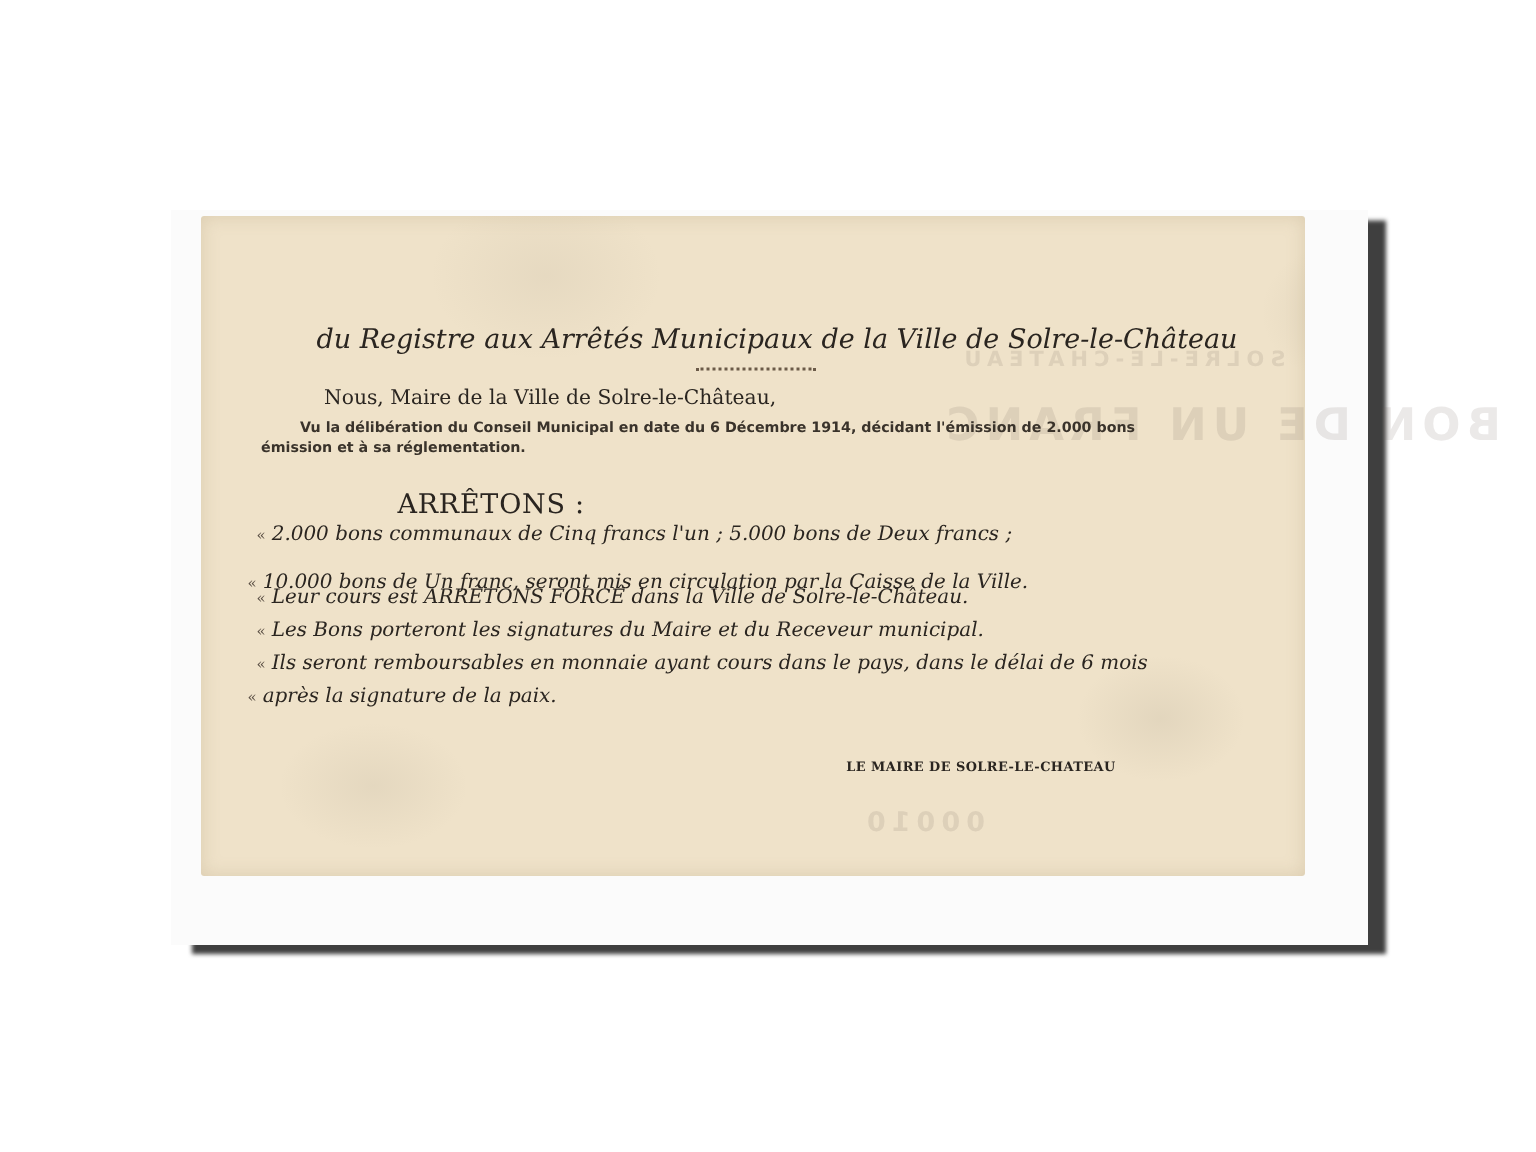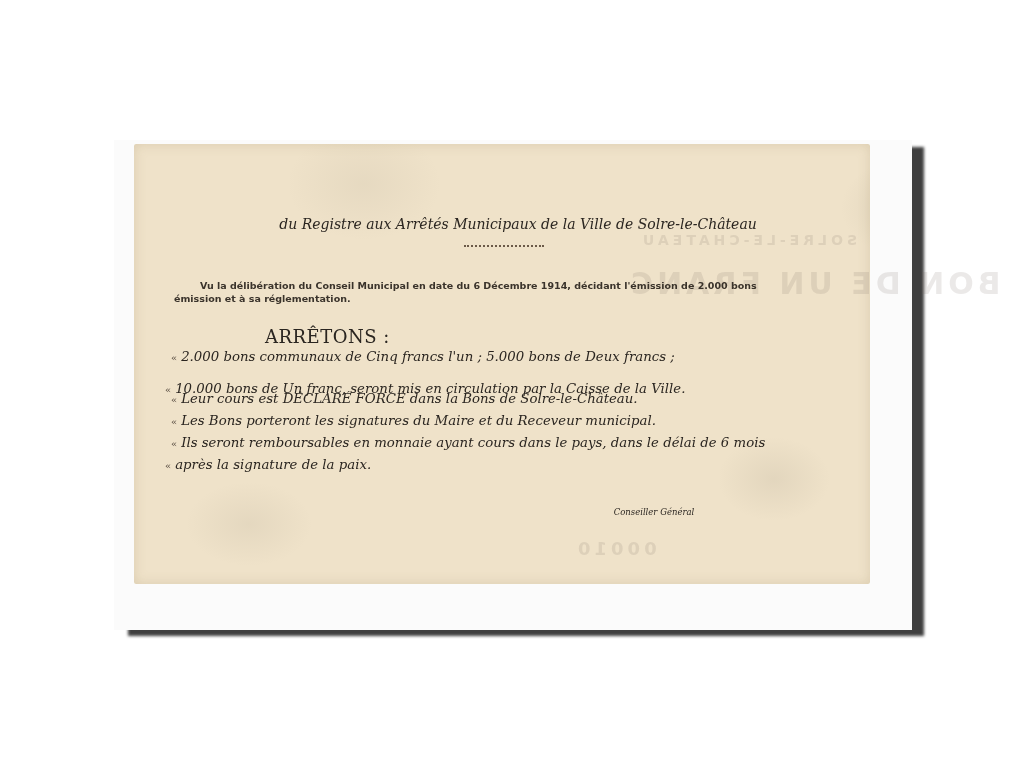--- a/index.html
+++ b/index.html
@@ -88,21 +88,21 @@
       color: #2a2520;
     }
     .registre {
       position: absolute;
       left: 0;
       top: 72px;
       width: 640px;
       text-align: center;
       font-family: "DejaVu Serif", serif;
       font-style: italic;
-      font-size: 14px;
+      font-size: 18px;
       color: #2a2520;
       transform: translateX(64px);
       width: 640px;
     }
     .squiggle {
       position: absolute;
       left: 330px;
       top: 95px;
       width: 80px;
       height: 6px;
@@ -208,47 +208,48 @@
   <div class="mat"></div>
 
   <div class="note">
     <div class="bleed bleed-top">SOLRE-LE-CHATEAU</div>
     <div class="bleed bleed-title">BON DE UN FRANC</div>
     <div class="bleed bleed-serial">00010</div>
 
     <div class="registre">du Registre aux Arrêtés Municipaux de la Ville de Solre-le-Château</div>
     <div class="squiggle"></div>
 
+    <div class="nous">Nous, Maire de la Ville de Solre-le-Château,</div>
 
     <div class="vu">
       <span class="first">Vu la délibération du Conseil Municipal en date du 6 Décembre 1914, décidant l'émission de 2.000 bons</span>
       <span style="display:block">émission et à sa réglementation.</span>
     </div>
 
     <div class="arretons">ARRÊTONS :</div>
 
     <div class="clauses">
       <div class="clause" style="left:0; top:0;">
         <span class="guil">«</span><span>2.000 bons communaux de Cinq francs l'un ; 5.000 bons de Deux francs ;</span>
       </div>
       <div class="clause" style="left:-6px; top:32px;">
         <span class="guil">«</span><span>10.000 bons de Un franc, seront mis en circulation par la Caisse de la Ville.</span>
       </div>
       <div class="clause" style="left:0; top:42px;">
-        <span class="guil">«</span><span>Leur cours est DÉCLARÉ FORCÉ dans la Bons de Solre-le-Château.</span>
+        <span class="guil">«</span><span>Leur cours est ARRÊTONS FORCÉ dans la Ville de Solre-le-Château.</span>
       </div>
       <div class="clause" style="left:0; top:64px;">
         <span class="guil">«</span><span>Les Bons porteront les signatures du Maire et du Receveur municipal.</span>
       </div>
       <div class="clause" style="left:0; top:86px;">
         <span class="guil">«</span><span>Ils seront remboursables en monnaie ayant cours dans le pays, dans le délai de 6 mois</span>
       </div>
       <div class="clause" style="left:-6px; top:108px;">
         <span class="guil">«</span><span>après la signature de la paix.</span>
       </div>
     </div>
 
 
     <div class="sig">
-      <div class="sig-sub">Conseiller Général</div>
+      <div class="sig-title">LE MAIRE DE SOLRE-LE-CHATEAU</div>
     </div>
   </div>
 </div>
 
 </body></html>

